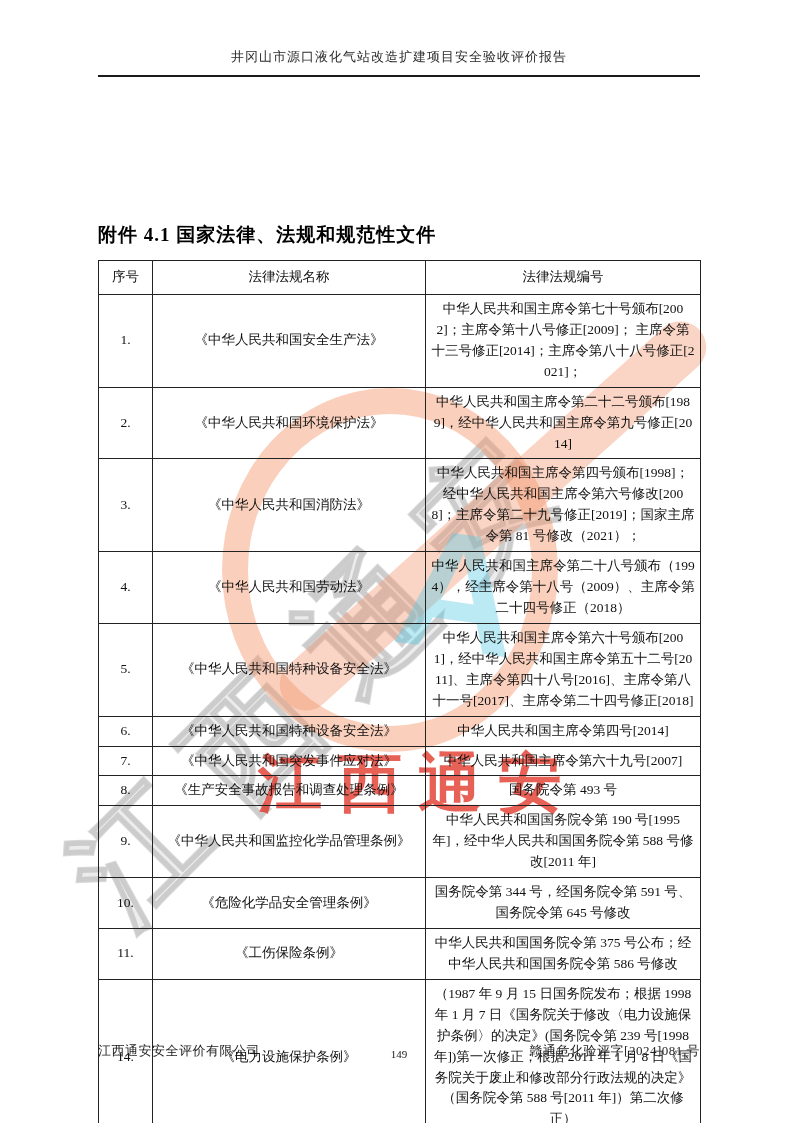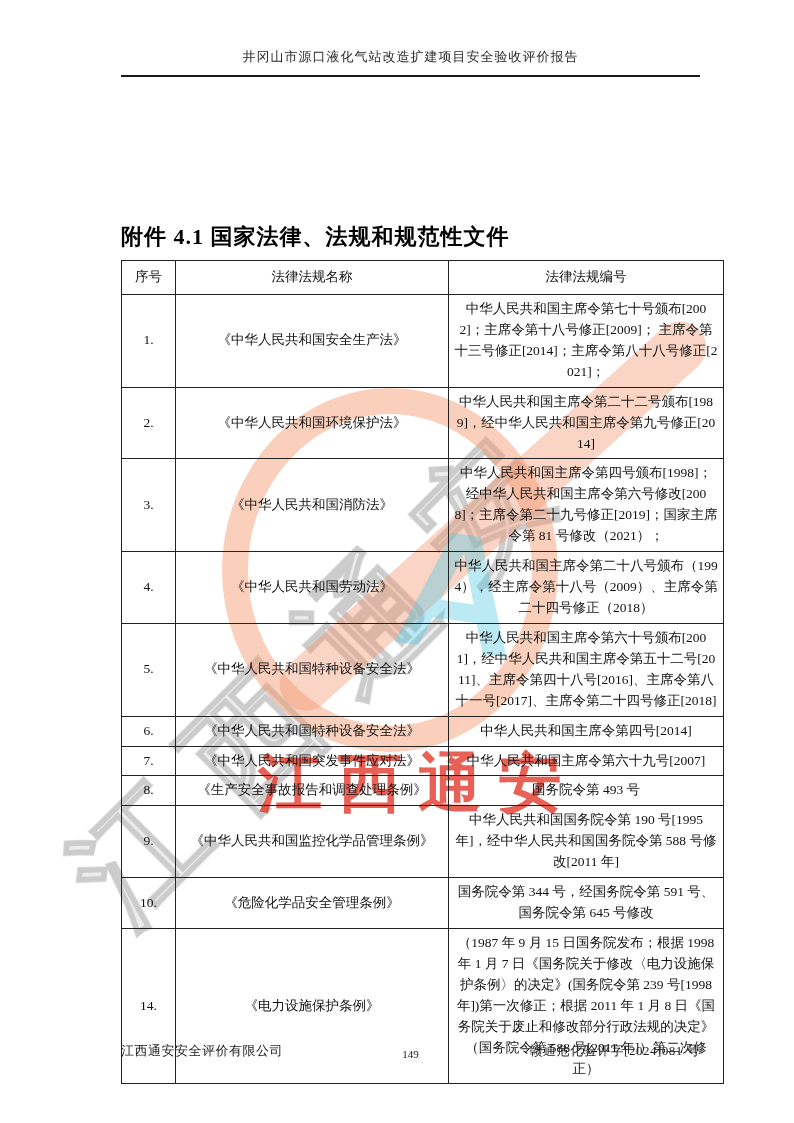--- a/index.html
+++ b/index.html
@@ -36,37 +36,37 @@
     -webkit-text-stroke: 2px rgba(130, 130, 130, 0.30);
     transform: rotate(-45deg); transform-origin: 0 50%;
   }
   .wm-red {
     position: absolute; left: 258px; top: 752px; white-space: nowrap;
     font-weight: 700; font-size: 64px; letter-spacing: 16px; line-height: 1;
     color: rgba(224, 52, 38, 0.78);
   }
 
   
-  .content { position: absolute; inset: 0; z-index: 1; margin-left: 23px; }
+  .content { position: absolute; inset: 0; z-index: 1; }
 
   .page-header {
     position: absolute; top: 48px; left: 98px; right: 94px;
     text-align: center; font-size: 13px; letter-spacing: 1px; color: #2a2a2a;
     padding-bottom: 9px; border-bottom: 2.5px solid #1a1a1a;
   }
 
   .doc-title {
     position: absolute; top: 136px; left: 88px; right: 84px;
     text-align: center; font-family: "Liberation Sans", "DejaVu Sans", sans-serif;
     font-weight: 700; font-size: 23px; line-height: 38px; color: #000;
   }
 
   .doc-subtitle {
     position: absolute; top: 222px; left: 98px;
-    font-weight: 700; font-size: 22px; color: #000; letter-spacing: 1px;
+    font-weight: 700; font-size: 19px; color: #000; letter-spacing: 1px;
   }
 
   .law-table-wrap { position: absolute; top: 260px; left: 98px; width: 602px; }
   table.law-table {
     width: 100%; border-collapse: collapse; table-layout: fixed;
     font-size: 13.5px; line-height: 1.55; color: #111;
   }
   table.law-table th, table.law-table td {
     border: 1.5px solid #222; background: transparent;
     padding: 4px 5px; vertical-align: middle; text-align: center;
@@ -160,20 +160,25 @@
             <td class="cell-no">9.</td>
             <td class="cell-name">《中华人民共和国监控化学品管理条例》</td>
             <td class="cell-number">中华人民共和国国务院令第 190 号[1995 年]，经中华人民共和国国务院令第 588 号修改[2011 年]</td>
           </tr>
           <tr>
             <td class="cell-no">10.</td>
             <td class="cell-name">《危险化学品安全管理条例》</td>
             <td class="cell-number">国务院令第 344 号，经国务院令第 591 号、国务院令第 645 号修改</td>
           </tr>
           <tr>
+            <td class="cell-no">11.</td>
+            <td class="cell-name">《工伤保险条例》</td>
+            <td class="cell-number">中华人民共和国国务院令第 375 号公布；经中华人民共和国国务院令第 586 号修改</td>
+          </tr>
+          <tr>
             <td class="cell-no">14.</td>
             <td class="cell-name">《电力设施保护条例》</td>
             <td class="cell-number">（1987 年 9 月 15 日国务院发布；根据 1998 年 1 月 7 日《国务院关于修改〈电力设施保护条例〉的决定》(国务院令第 239 号[1998 年])第一次修正；根据 2011 年 1 月 8 日《国务院关于废止和修改部分行政法规的决定》（国务院令第 588 号[2011 年]）第二次修正）</td>
           </tr>
         </tbody>
     </table>
   </div>
 
   <div class="page-footer">
     <span class="footer-left">江西通安安全评价有限公司</span>

